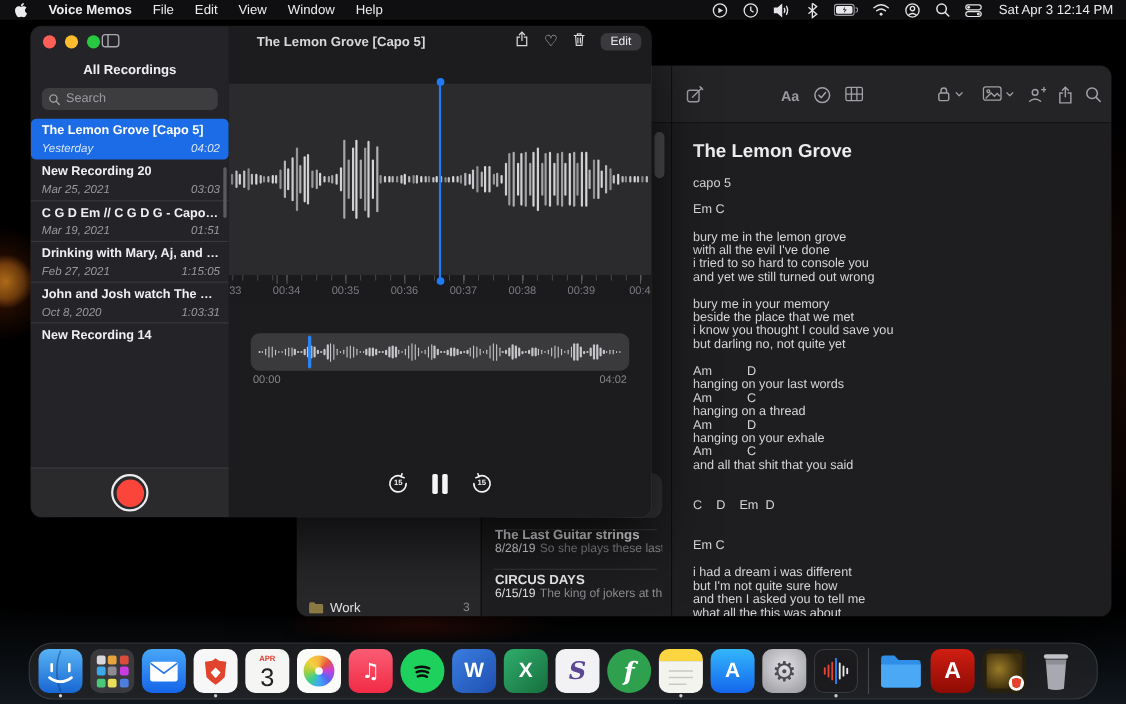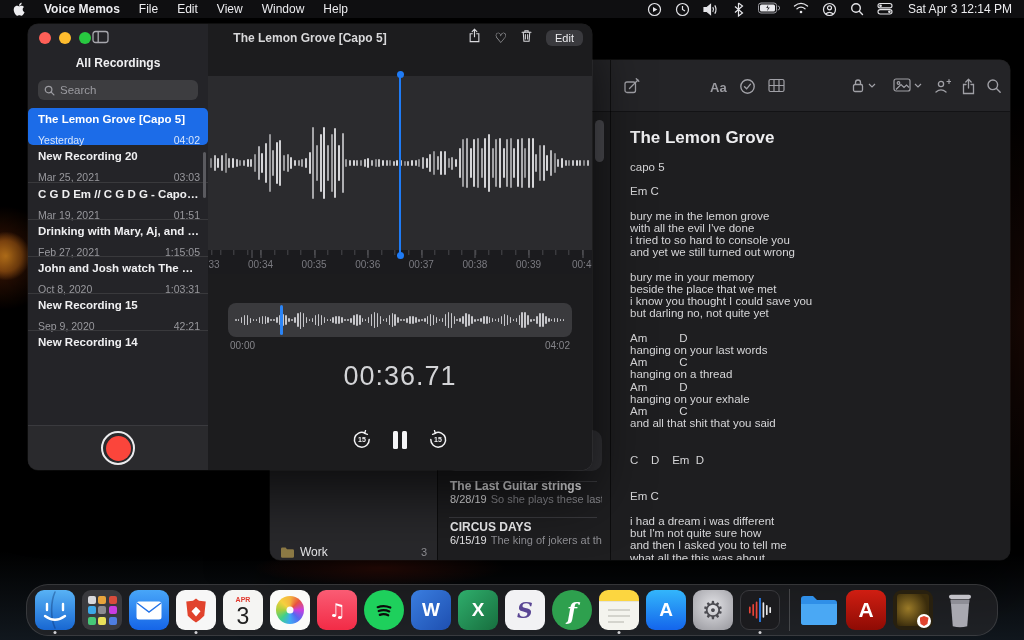--- a/index.html
+++ b/index.html
@@ -12,21 +12,21 @@
       radial-gradient(ellipse 160px 300px at 1024px 320px, rgba(80,28,14,.35), rgba(0,0,0,0) 75%),
       linear-gradient(to top, rgba(38,52,66,.45), rgba(0,0,0,0) 14%),
       #000; }
 
   
   .menubar { position:absolute; top:0; left:0; width:100%; height:18px; background:rgba(16,16,18,.97);
     display:flex; align-items:center; padding:0 12px; color:#ededf0; font-size:12px; z-index:50; }
   .mb-left { display:flex; align-items:center; gap:19px; }
   .mb-app { font-weight:700; }
   .mb-item { cursor:default; }
-  .mb-right { margin-left:auto; display:flex; align-items:flex-start; gap:13px; }
+  .mb-right { margin-left:auto; display:flex; align-items:center; gap:13px; }
   .mb-ic { display:flex; align-items:center; }
   .mb-ic svg { display:block; }
   .mb-clock { font-size:12px; margin-left:2px; white-space:nowrap; }
 
   
   .win { position:absolute; border-radius:10px; overflow:hidden;
     box-shadow:0 24px 55px rgba(0,0,0,.68), 0 0 0 0.5px rgba(255,255,255,.14); }
   .nt  { left:270px; top:60px; width:740px; height:500px; background:#1e1e20; z-index:10; }
   .vm  { left:28px;  top:24px; width:564px; height:446px; background:#1c1c1e; z-index:20; }
 
@@ -77,21 +77,21 @@
   .search { position:absolute; left:10px; top:56px; width:160px; height:20px; background:#3d3d40;
     border-radius:6px; display:flex; align-items:center; padding:0 6px; gap:5px; }
   .search input { background:transparent; border:none; outline:none; width:120px; font-size:11.5px;
     color:#ddd; font-family:inherit; }
   .search input::placeholder { color:#9b9ba0; }
 
   .rec-list { position:absolute; left:0; right:0; top:84px; }
   .rec { height:37px; padding:5px 8px 0 10px; position:relative; }
   .rec + .rec { border-top:1px solid #39393c; }
   .rec .t { font-size:11.5px; font-weight:600; color:#f0f0f2; white-space:nowrap; overflow:hidden; text-overflow:ellipsis; }
-  .rec .meta { display:flex; justify-content:space-between; font-size:10.5px; color:#98989d; margin-top:9px; }
+  .rec .meta { display:flex; justify-content:space-between; font-size:10.5px; color:#98989d; margin-top:4px;font-style:italic; }
   .rec.sel { background:#1c6ce8; border-radius:5px; border-top:none; }
   .rec.sel + .rec { border-top:none; }
   .rec.sel .t { color:#fff; }
   .rec.sel .meta { color:rgba(255,255,255,.82); }
   .sb-scroll { position:absolute; right:2px; top:128px; width:3px; height:46px; border-radius:2px; background:#5a5a5f; }
 
   .vm-footer { position:absolute; left:0; bottom:0; width:100%; height:45px; background:#2a2a2d;
     border-top:1px solid #3a3a3e; }
   .rec-btn { position:absolute; left:50%; top:50%; transform:translate(-50%,-50%); width:34px; height:34px;
     border:2px solid #ececee; border-radius:50%; display:flex; align-items:center; justify-content:center; }
@@ -425,27 +425,20 @@
           <div class="meta">
               <span>Feb 27, 2021</span>
               <span>1:15:05</span>
             </div>
         </div>
         <div class="rec">
           <div class="t">John and Josh watch The Last Dance</div>
           <div class="meta">
               <span>Oct 8, 2020</span>
               <span>1:03:31</span>
-            </div>
-        </div>
-        <div class="rec">
-          <div class="t">New Recording 15</div>
-          <div class="meta">
-              <span>Sep 9, 2020</span>
-              <span>42:21</span>
             </div>
         </div>
         <div class="rec">
           <div class="t">New Recording 14</div>
         </div>
       </div>
       <div class="sb-scroll"></div>
       <div class="vm-footer">
         <div class="rec-btn">
             <span class="core"></span>
@@ -683,21 +676,20 @@
           <div class="obar" style="height: 2.1px;"></div>
           <div class="obar" style="height: 3.3px;"></div>
           <div class="obar" style="height: 3.7px;"></div>
           <div class="obar" style="height: 2.1px;"></div>
           <div class="obar" style="height: 1.5px;"></div>
         </div>
       <div class="ov-ph"></div>
       <span class="ov-lab l">00:00</span>
       <span class="ov-lab r">04:02</span>
 
-      <div class="big-time">00:36.71</div>
 
       <div class="controls">
         <span class="skip">
           <svg width="20" height="20" viewBox="0 0 20 20" fill="none" stroke="#f2f2f4" stroke-width="1.5" stroke-linecap="round">
               <path d="M12.8,3 A7.4,7.4 0 1 0 17.2,9.6"></path>
               <path d="M13.5,0.6 L12.6,3.4 L15.4,4.3" stroke-width="1.4"></path>
             </svg>
           <span class="n">15</span>
         </span>
         <span class="pause">

